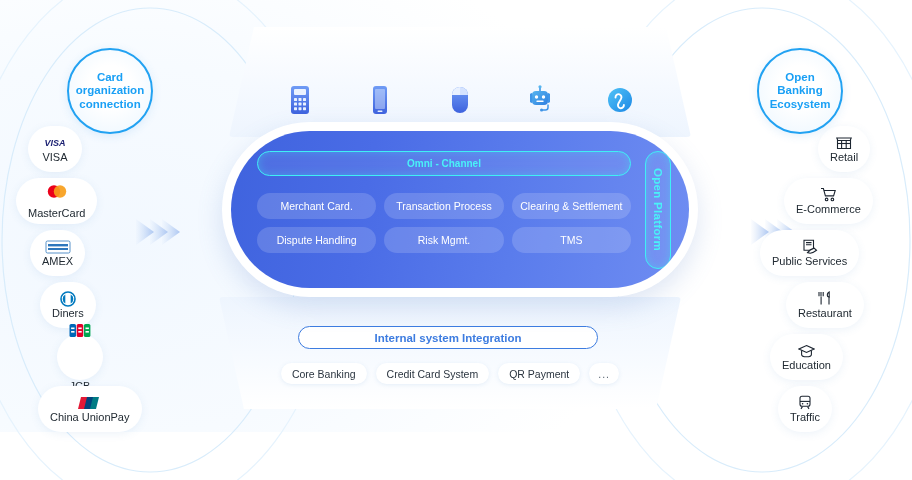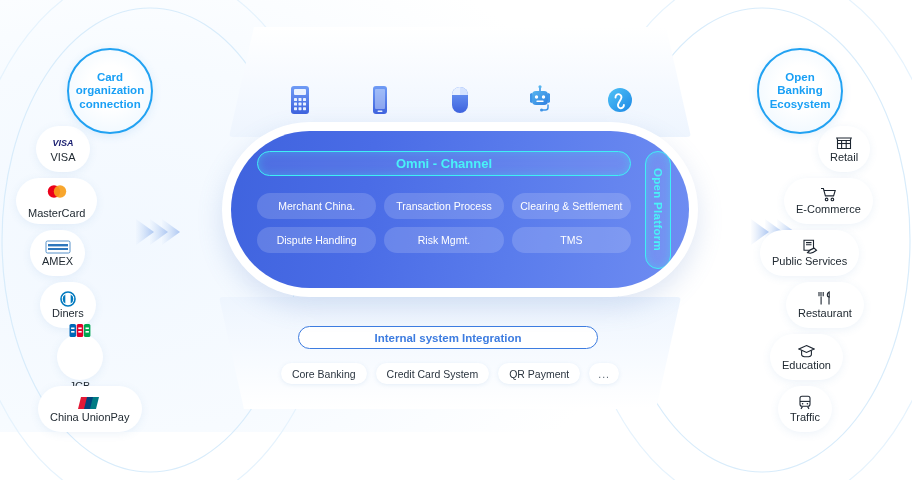--- a/index.html
+++ b/index.html
@@ -156,21 +156,21 @@
   }
   .omni {
     position: absolute;
     left: 26px; top: 20px;
     width: 374px; height: 25px;
     border: 1.6px solid #3ff0f5;
     border-radius: 13px;
     background: rgba(255,255,255,0.07);
     display: flex; align-items: center; justify-content: center;
     color: #49f2f8;
-    font-size: 13px; font-weight: bold;
+    font-size: 10px; font-weight: bold;
     box-shadow: 0 0 8px rgba(60,230,245,.35) inset;
   }
   .grid {
     position: absolute;
     left: 26px; top: 62px;
     width: 374px;
     display: grid;
     grid-template-columns: repeat(3, 1fr);
     gap: 8px 8px;
   }
@@ -225,21 +225,21 @@
   <div class="hub hub-right">
     <div>
       <span>Open</span>
       <span>Banking</span>
       <span>Ecosystem</span>
     </div>
   </div>
 
   <div class="side-col side-left">
 
-    <div class="side-item" style="left:36px; top:0px;text-align:center;">
+    <div class="side-item" style="left:28px; top:0px;text-align:center;">
       <span class="ic">
         <svg width="30" height="11" viewBox="0 0 30 11">
             <text x="15" y="9" text-anchor="middle" font-family="Liberation Sans, sans-serif" font-size="9" font-weight="bold" font-style="italic" fill="#1a1f71">VISA</text>
           </svg>
       </span>
       <span class="lbl">VISA</span>
     </div>
 
     <div class="side-item" style="left:16px; top:52px;gap:8px;">
       <span class="ic">
@@ -497,21 +497,21 @@
 
   <div class="core-wrap">
     <div class="core">
 
       <div class="omni">
         <span>Omni - Channel</span>
       </div>
 
       <div class="grid">
         <div class="cell">
-            <span>Merchant China.</span>
+            <span>Merchant Card.</span>
           </div>
         <div class="cell">
             <span>Transaction Process</span>
           </div>
         <div class="cell">
             <span>Clearing &amp; Settlement</span>
           </div>
         <div class="cell">
             <span>Dispute Handling</span>
           </div>

